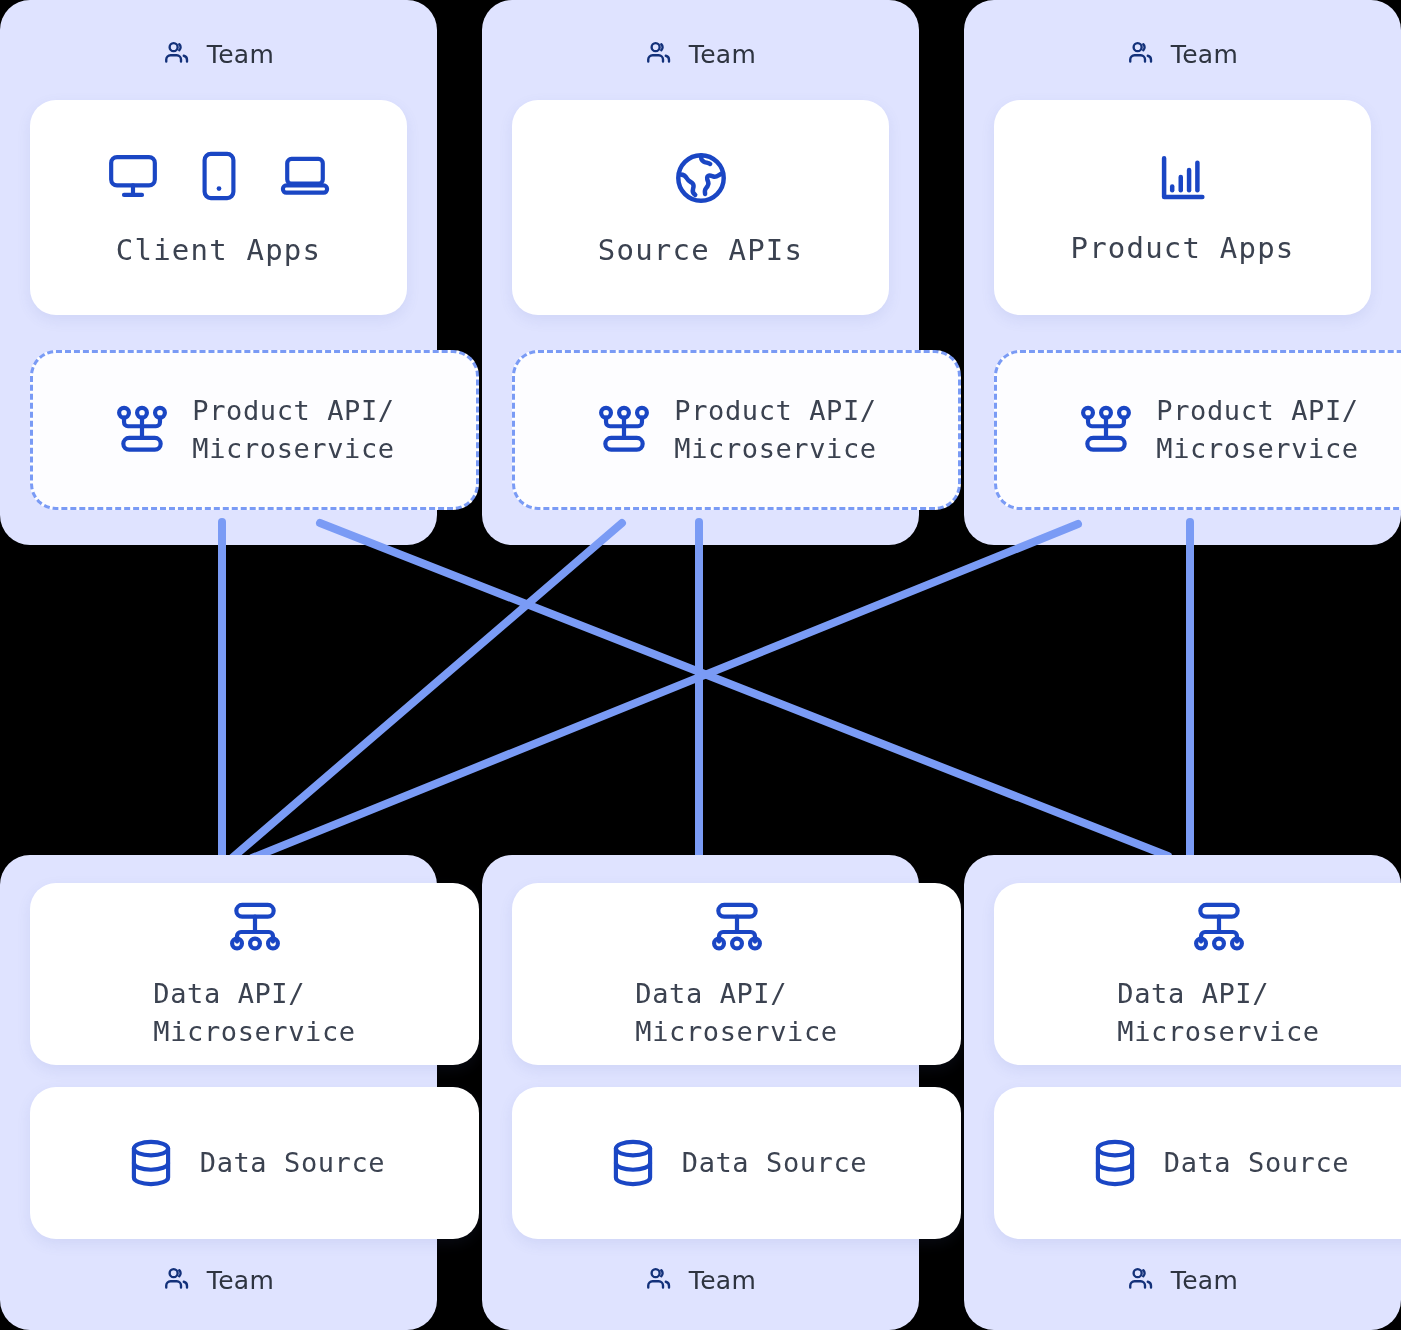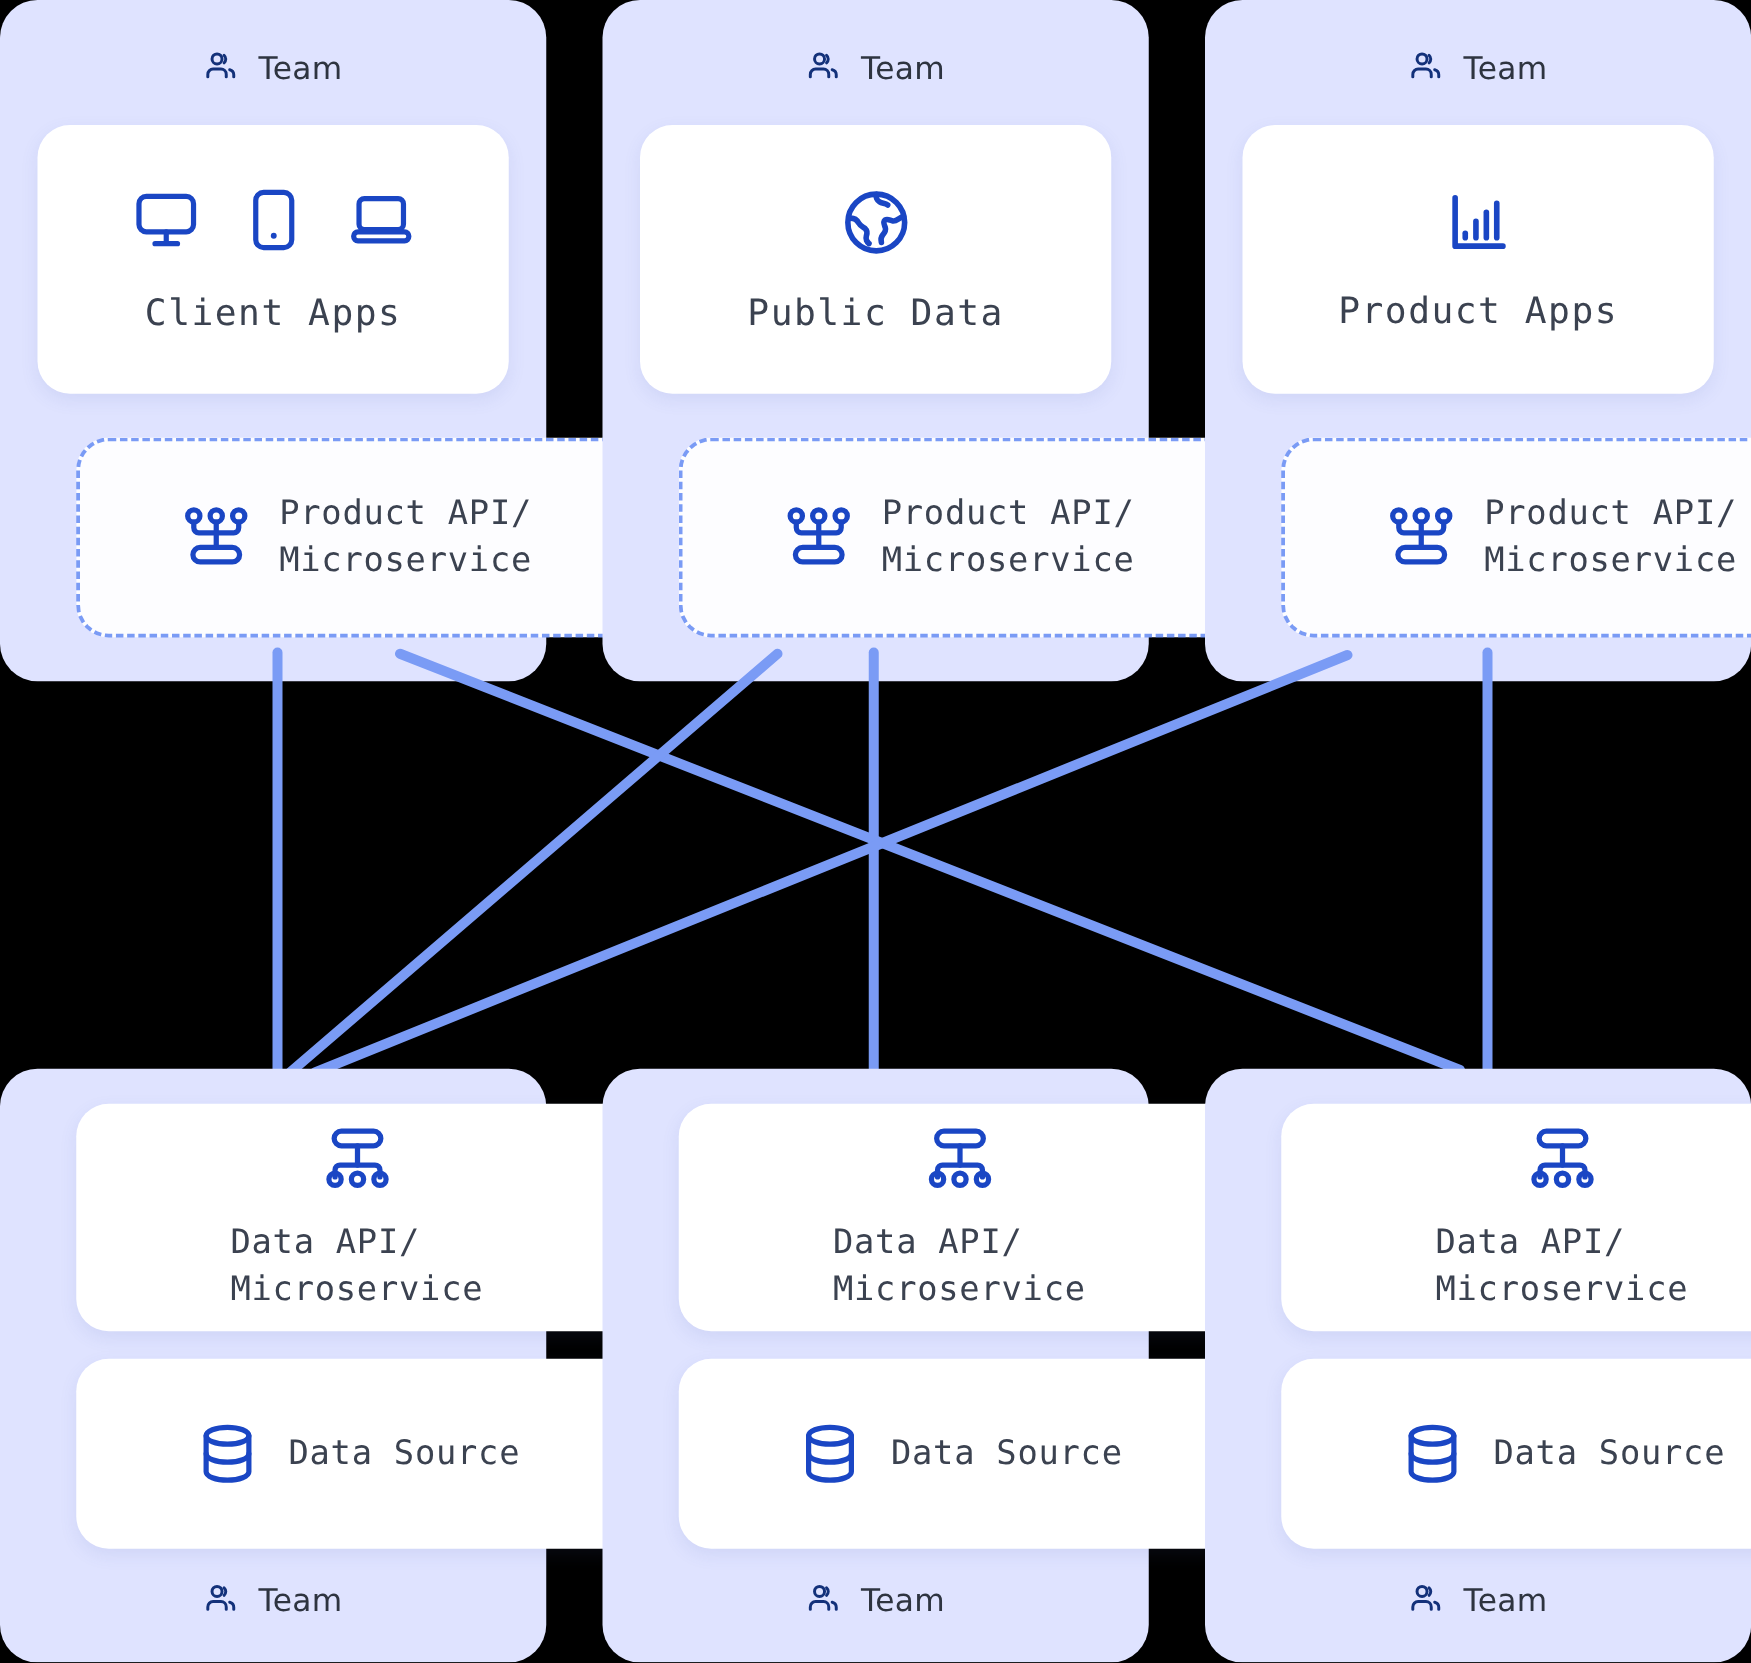--- a/index.html
+++ b/index.html
@@ -86,21 +86,20 @@
 
   
   .card.rowcard {
     left: 30px;
     width: 449px;
     display: flex;
     flex-direction: row;
     align-items: center;
     justify-content: center;
     gap: 22px;
-    margin-left: 31px;
   }
   .card.product { top: 350px;  height: 160px; }
   .card.dataapi { top: 28px;   height: 182px; flex-direction: column; }
   .card.datasrc { top: 232px;  height: 152px; }
 
   .row-title {
     font-size: 27px;
     color: #3b4250;
     line-height: 1.42;
     letter-spacing: 0.6px;
@@ -193,21 +192,21 @@
 
     <div class="card hero">
       <div class="icon-slot">
         <svg width="58" height="58" viewBox="0 0 24 24" fill="none" stroke="#1a46c4" stroke-width="1.85" stroke-linecap="round" stroke-linejoin="round">
           <circle cx="12" cy="12" r="9.4"></circle>
           <path d="M3.0 10.6c1.6-.2 2.6.5 3.2 1.6.5 1.0 1.4 1.3 2.2 1.9.7.6.6 1.6.3 2.5-.3.9.2 1.9.9 2.4"></path>
           <path d="M21.0 10.0c-1.5.5-2.3 1.7-3.5 1.5-1.0-.2-1.8-.9-2.6-.3-.8.6-.2 1.7.1 2.5.3.9-.3 1.8-.9 2.5-.5.6-.6 1.5-.4 2.4"></path>
           <path d="M12.2 2.7c-.5 1.0.1 2.0.9 2.5.8.5 1.9.4 2.7 1.0"></path>
         </svg>
       </div>
-      <div class="hero-title">Public Data</div>
+      <div class="hero-title">Source APIs</div>
     </div>
 
     <div class="card rowcard product dashed">
       <span class="icon-slot">
         <svg width="56" height="56" viewBox="0 0 24 24" fill="none" stroke="#1a46c4" stroke-width="1.8" stroke-linecap="round" stroke-linejoin="round">
           <circle cx="4.3" cy="4.6" r="2.1"></circle>
           <circle cx="12" cy="4.6" r="2.1"></circle>
           <circle cx="19.7" cy="4.6" r="2.1"></circle>
           <path d="M4.3 6.7v2.0a1.7 1.7 0 0 0 1.7 1.7h12a1.7 1.7 0 0 0 1.7-1.7v-2.0"></path>
           <path d="M12 6.7v8.6"></path>

